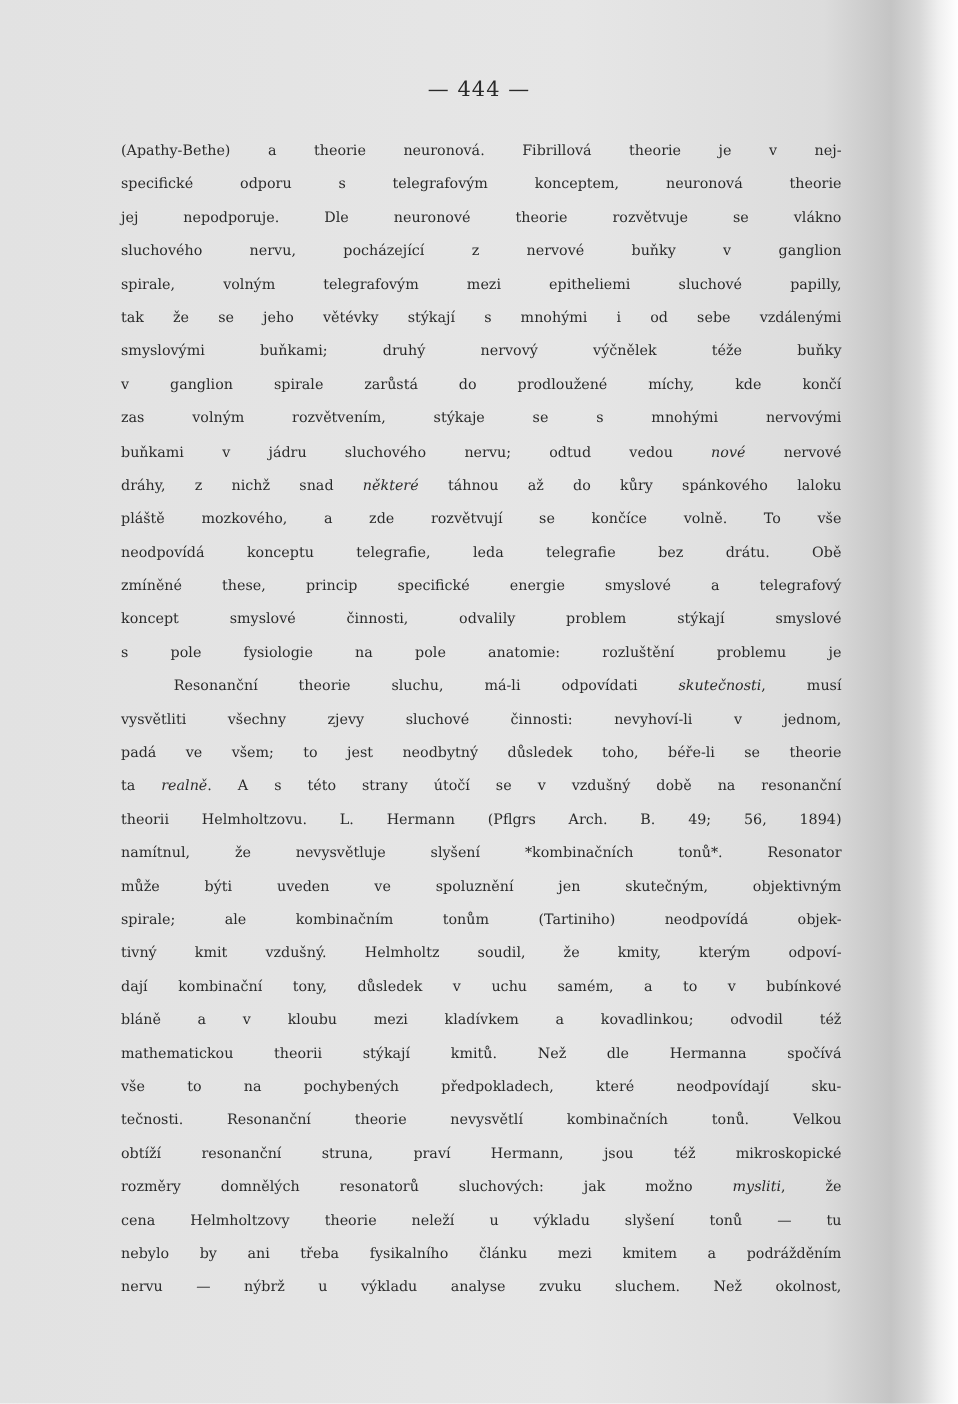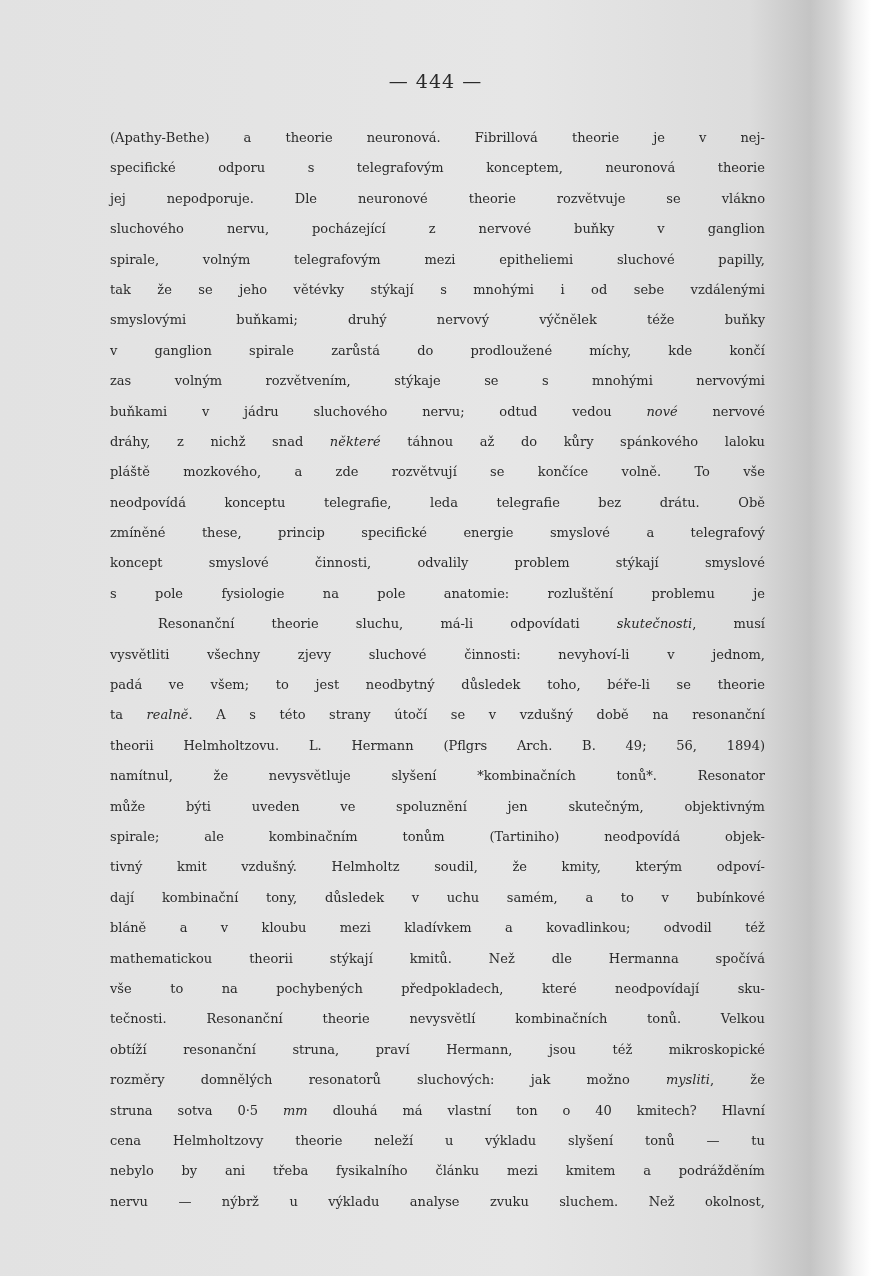--- a/index.html
+++ b/index.html
@@ -370,34 +370,20 @@
       <span class="w">rozměry</span>
       <span class="w">domnělých</span>
       <span class="w">resonatorů</span>
       <span class="w">sluchových:</span>
       <span class="w">jak</span>
       <span class="w">možno</span>
       <span class="w"><i>mysliti</i>,</span>
       <span class="w">že</span>
     </div>
     <div class="line">
-      <span class="w">struna</span>
-      <span class="w">sotva</span>
-      <span class="w">0·5</span>
-      <span class="w"><i>mm</i></span>
-      <span class="w">dlouhá</span>
-      <span class="w">má</span>
-      <span class="w">vlastní</span>
-      <span class="w">ton</span>
-      <span class="w">o</span>
-      <span class="w">40</span>
-      <span class="w">kmitech?</span>
-      <span class="w">Hlavní</span>
-    </div>
-    <div class="line">
       <span class="w">cena</span>
       <span class="w">Helmholtzovy</span>
       <span class="w">theorie</span>
       <span class="w">neleží</span>
       <span class="w">u</span>
       <span class="w">výkladu</span>
       <span class="w">slyšení</span>
       <span class="w">tonů</span>
       <span class="w">—</span>
       <span class="w">tu</span>

